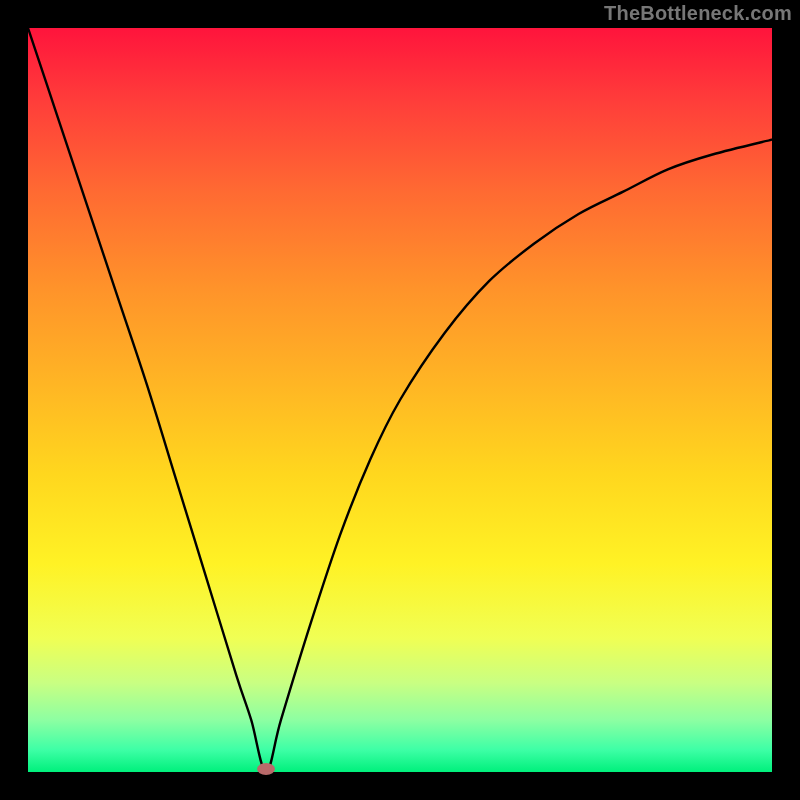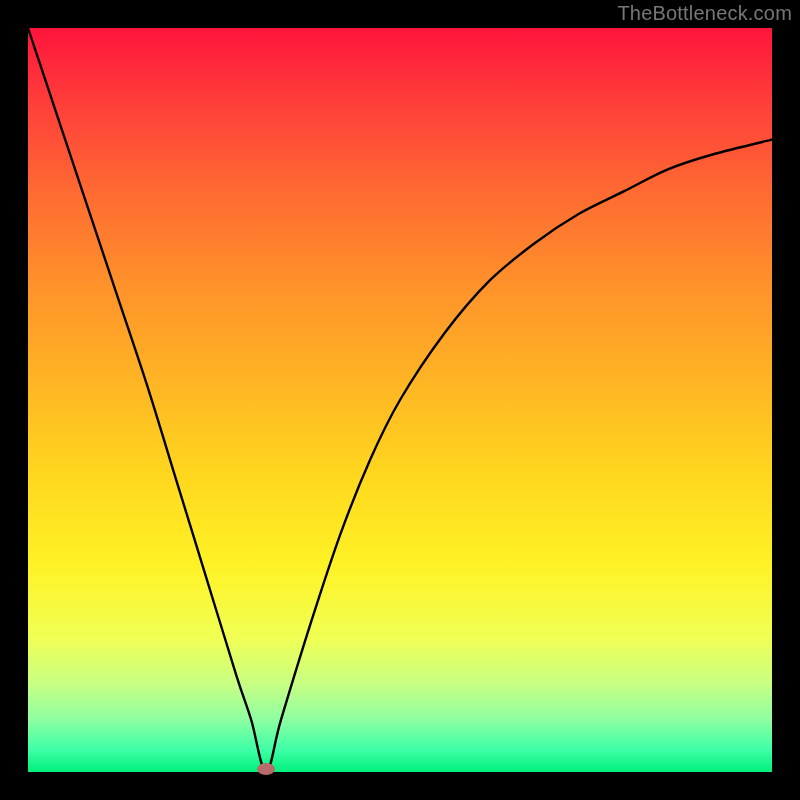--- a/index.html
+++ b/index.html
@@ -38,21 +38,21 @@
     top: 28px;
     width: 744px;
     height: 744px;
   }
   .watermark {
     position: absolute;
     top: 2px;
     right: 8px;
     color: #777;
     font-size: 20px;
-    font-weight: 400;
+    font-weight: 700;
     letter-spacing: 0.2px;
   }
   .marker {
     position: absolute;
     width: 18px;
     height: 12px;
     background: #b96a6a;
     border-radius: 50%;
     transform: translate(-50%, -50%);
   }

